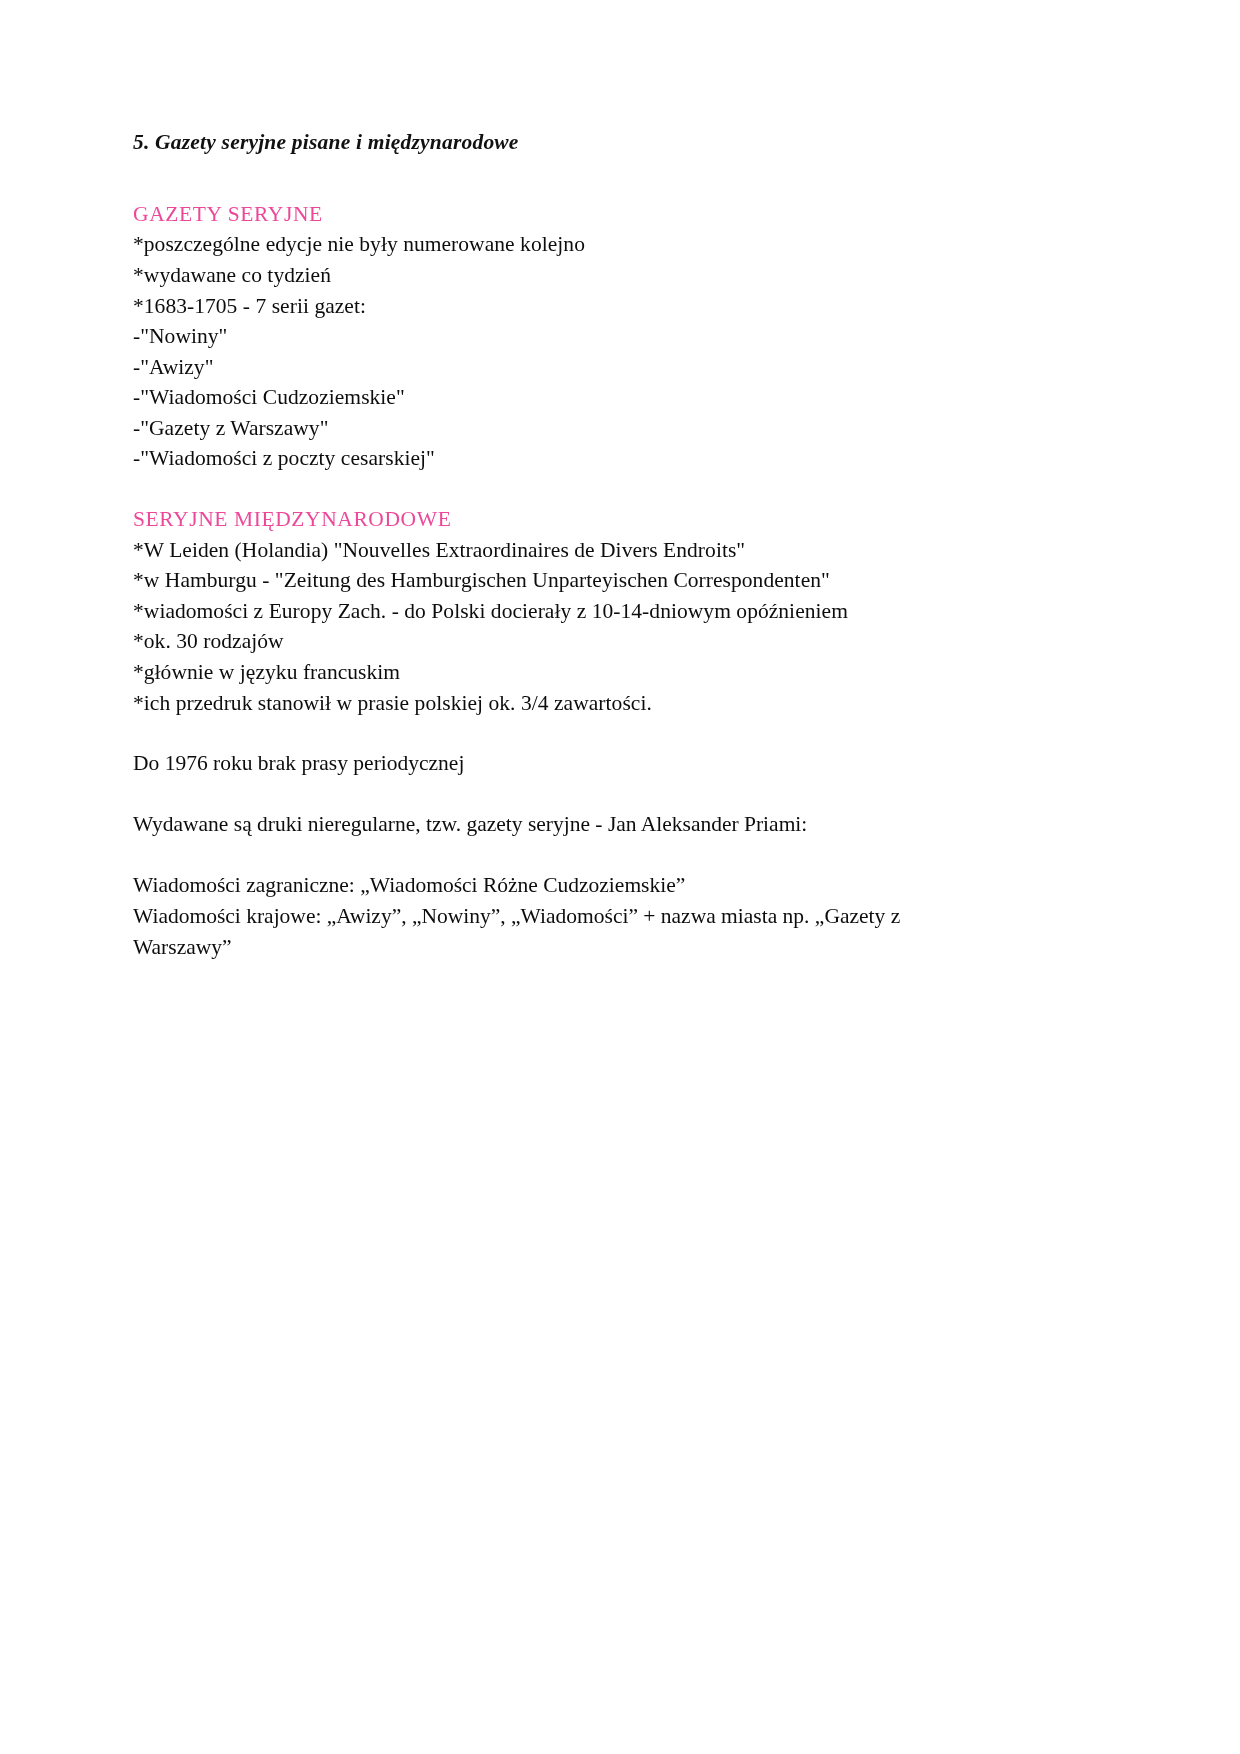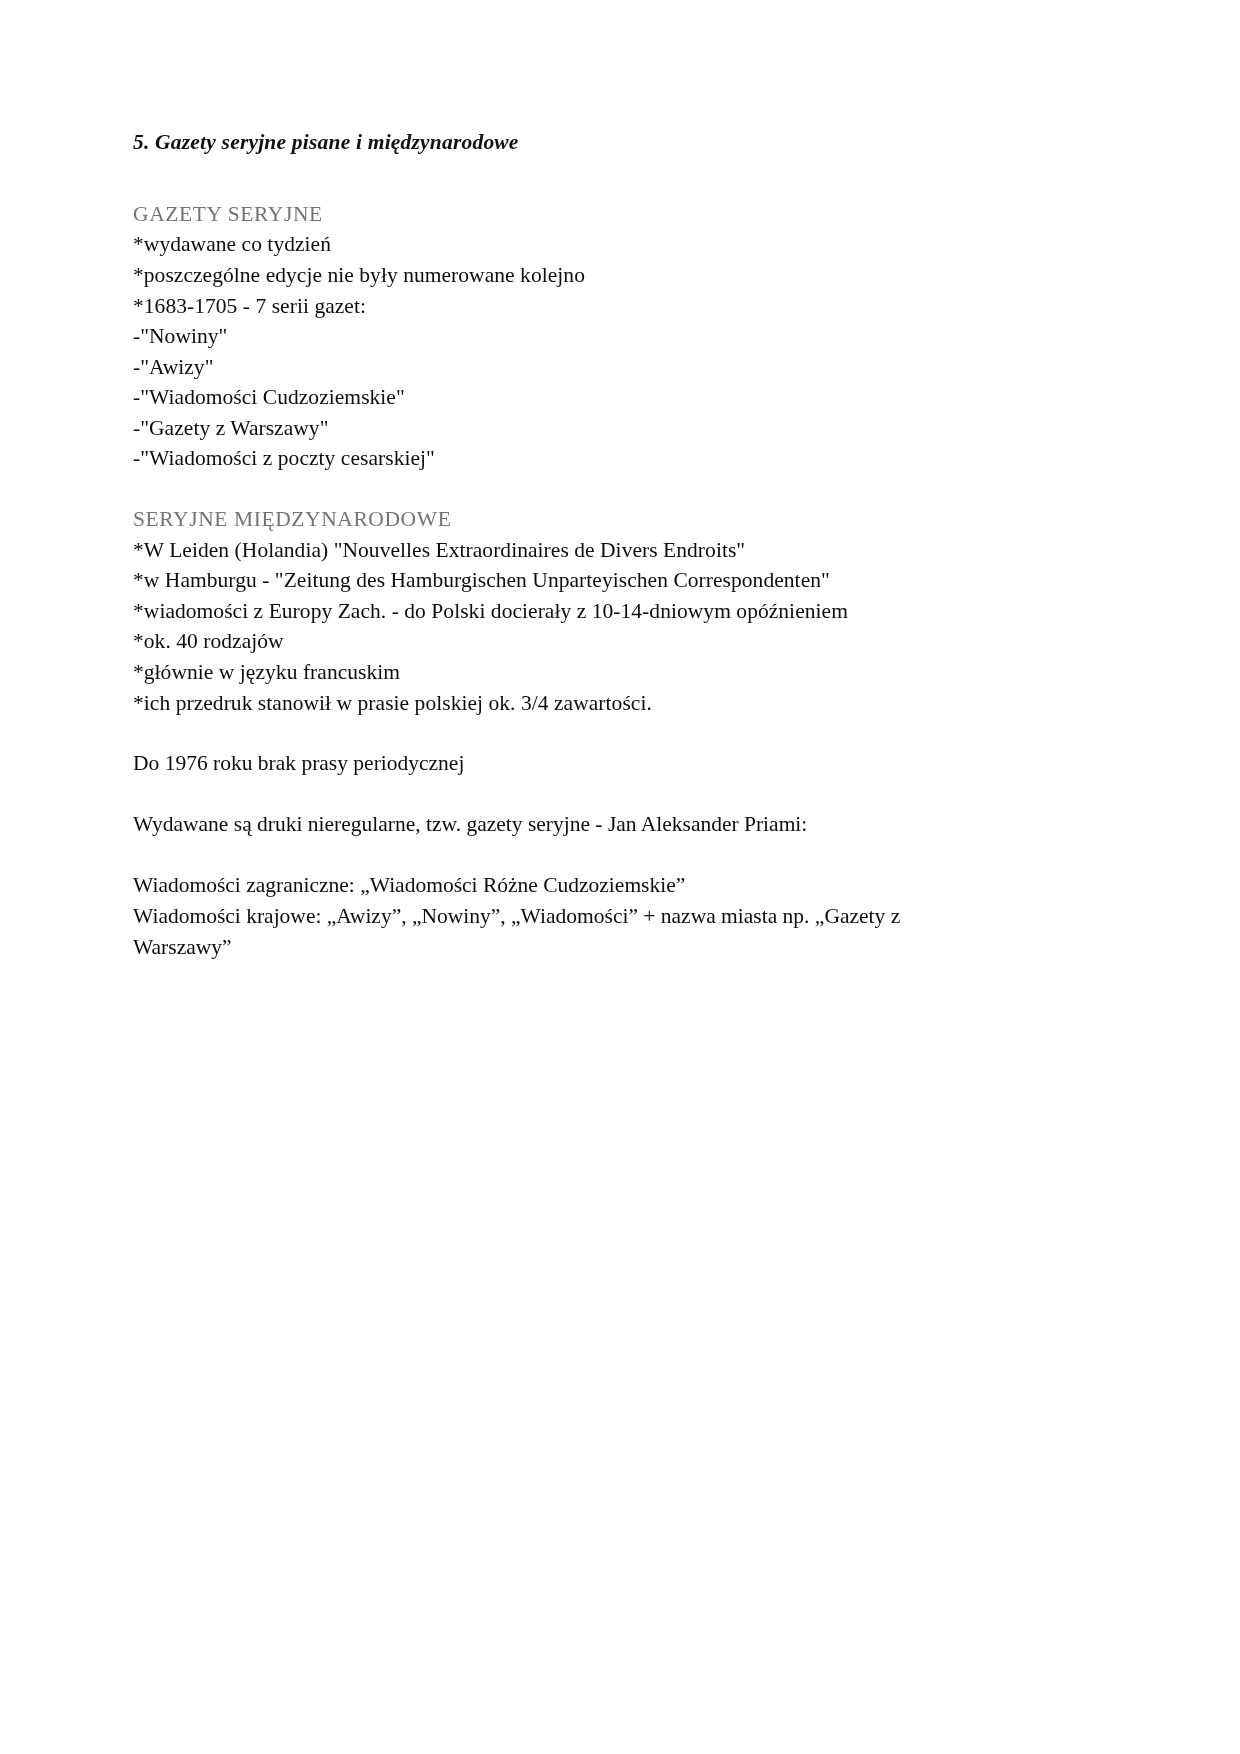--- a/index.html
+++ b/index.html
@@ -48,21 +48,21 @@
     line-height: 30.6px;
     white-space: pre-wrap;
     color: #0d0d0d;
     letter-spacing: 0.05px;
   }
 
   .section-head {
     font-size: 21.5px;
     line-height: 30.6px;
     letter-spacing: 0.6px;
-    color: #737373;
+    color: #ec4899;
   }
 
   .para {
     font-size: 21.5px;
     line-height: 30.6px;
     color: #0d0d0d;
     max-width: 830px;
   }
 
   .spacer-sm { height: 30px; }
@@ -70,36 +70,36 @@
 </style>
 </head>
 <body>
 
 <div class="page">
 
   <h1 class="doc-title">5. Gazety seryjne pisane i międzynarodowe</h1>
 
   <div class="block">
     <div class="section-head">GAZETY SERYJNE</div>
+    <div class="line">*poszczególne edycje nie były numerowane kolejno</div>
     <div class="line">*wydawane co tydzień</div>
-    <div class="line">*poszczególne edycje nie były numerowane kolejno</div>
     <div class="line">*1683-1705 - 7 serii gazet:</div>
     <div class="line">-"Nowiny"</div>
     <div class="line">-"Awizy"</div>
     <div class="line">-"Wiadomości Cudzoziemskie"</div>
     <div class="line">-"Gazety z Warszawy"</div>
     <div class="line">-"Wiadomości z poczty cesarskiej"</div>
   </div>
 
   <div class="block">
     <div class="section-head">SERYJNE MIĘDZYNARODOWE</div>
     <div class="line">*W Leiden (Holandia) "Nouvelles Extraordinaires de Divers Endroits"</div>
     <div class="line">*w Hamburgu - "Zeitung des Hamburgischen Unparteyischen Correspondenten"</div>
     <div class="line">*wiadomości z Europy Zach. - do Polski docierały z 10-14-dniowym opóźnieniem</div>
-    <div class="line">*ok. 40 rodzajów</div>
+    <div class="line">*ok. 30 rodzajów</div>
     <div class="line">*głównie w języku francuskim</div>
     <div class="line">*ich przedruk stanowił w prasie polskiej ok. 3/4 zawartości.</div>
   </div>
 
   <div class="para">Do 1976 roku brak prasy periodycznej</div>
 
   <div class="spacer-sm"></div>
 
   <div class="para">Wydawane są druki nieregularne, tzw. gazety seryjne   - Jan Aleksander Priami:</div>
 

